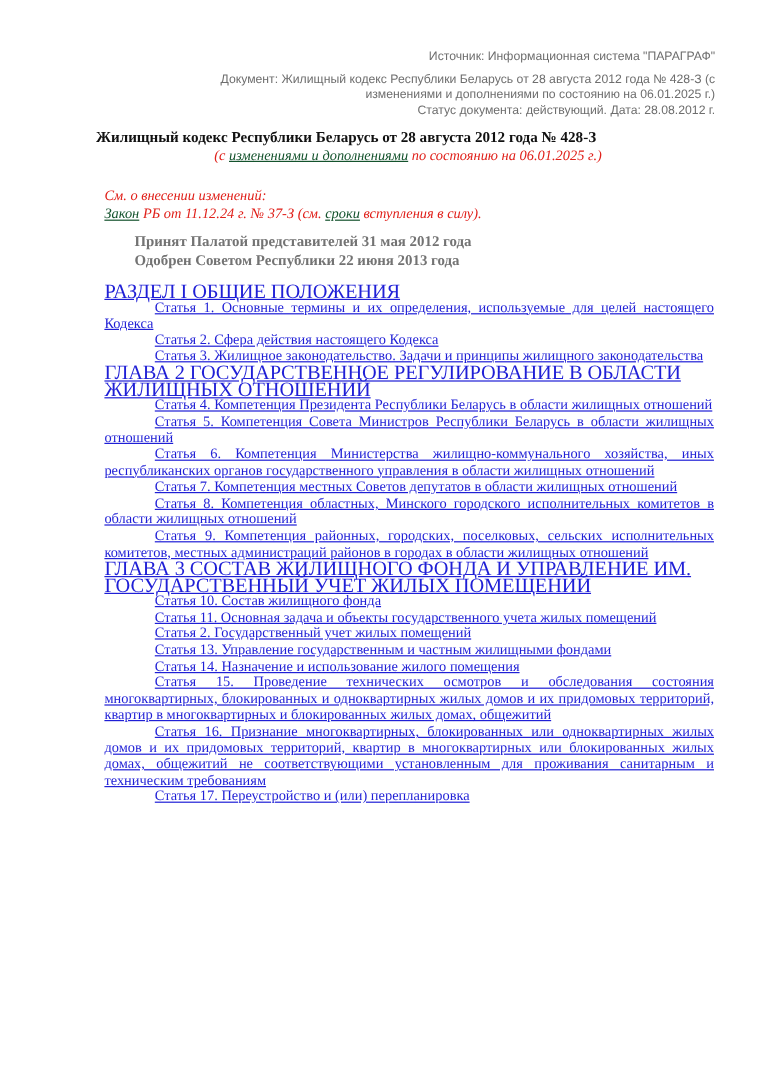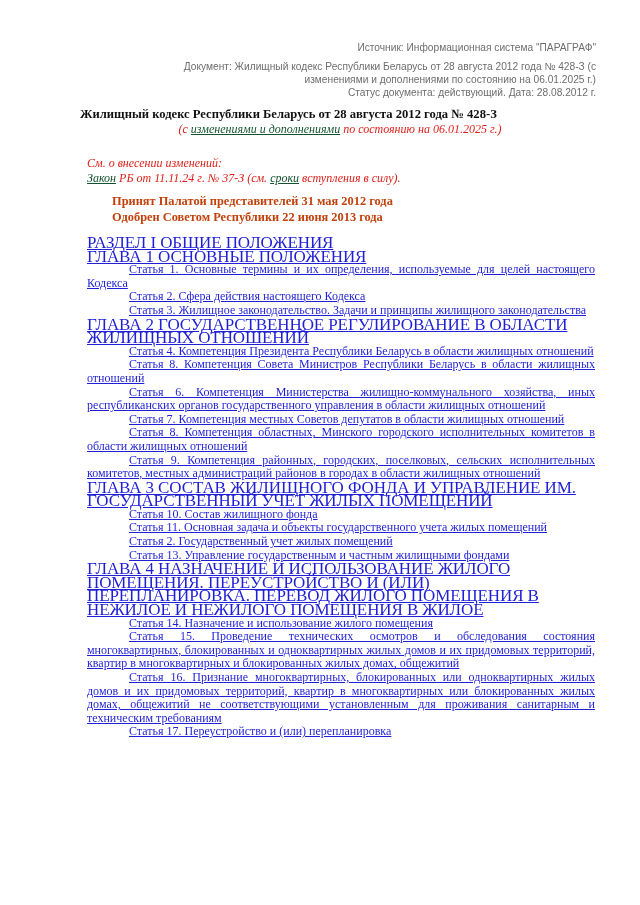--- a/index.html
+++ b/index.html
@@ -6,21 +6,21 @@
   body { width: 640px; height: 905px; position: relative; overflow: hidden; }
   .page { position: absolute; left: 0; top: 0; width: 640px; height: 905px; background: #fff; }
   .meta { position: absolute; right: 44px; text-align: right; font-family: "Liberation Sans", sans-serif; font-size: 10.2px; color: #6e6e6e; line-height: 13px; }
   .meta1 { top: 41px; }
   .meta2 { top: 60px; width: 455px; }
   .meta3 { top: 86px; }
   .title { position: absolute; top: 107px; left: 80px; width: 520px; text-align: left; font-family: "Liberation Serif", serif; font-weight: bold; font-size: 12.6px; color: #111; }
   .subtitle { position: absolute; top: 122px; left: 80px; width: 520px; text-align: center; font-family: "Liberation Serif", serif; font-style: italic; font-size: 12px; color: #e0201a; }
   a.lnk { color: #14532d; text-decoration: underline; }
   .changes { position: absolute; left: 87px; top: 156px; font-family: Liberation Serif, serif; font-style: italic; font-size: 12px; color: #e0201a; line-height: 14.5px; }
-  .adopted { position: absolute; left: 112px; top: 193px; font-family: "Liberation Serif", serif; font-weight: bold; font-size: 12.4px; color: #c2410c; line-height: 16px; }
+  .adopted { position: absolute; left: 112px; top: 193px; font-family: "Liberation Serif", serif; font-weight: bold; font-size: 12.4px; color: #737373; line-height: 16px; }
   .toc { position: absolute; left: 87px; top: 236px; width: 508px; font-family: "Liberation Serif", serif; font-size: 12px; line-height: 13.6px; }
   .toc a { color: #1f1fd6; text-decoration: underline; display: block; }
   .toc .sec { font-size: 17px; letter-spacing: -0.1px; }
   .toc .art { text-align: justify; text-indent: 42px; }
 </style>
 </head>
 <body>
 
 <div class="page">
 
@@ -30,47 +30,45 @@
 
   <div class="title">Жилищный кодекс Республики Беларусь от 28 августа 2012 года № 428-З</div>
 
   <div class="subtitle">
     <span>(с </span><a class="lnk" href="#">изменениями и дополнениями</a><span> по состоянию на 06.01.2025 г.)</span>
   </div>
 
   <div class="changes">
     <div>См. о внесении изменений:</div>
     <div>
-      <a class="lnk" href="#">Закон</a><span> РБ от 11.11.24 г. № 37-З (см. </span><a class="lnk" href="#">сроки</a><span> вступления в силу).</span>
+      <a class="lnk" href="#">Закон</a><span> РБ от 11.12.24 г. № 37-З (см. </span><a class="lnk" href="#">сроки</a><span> вступления в силу).</span>
     </div>
   </div>
 
   <div class="adopted">
     <div>Принят Палатой представителей 31 мая 2012 года</div>
     <div>Одобрен Советом Республики 22 июня 2013 года</div>
   </div>
 
   <div class="toc" id="toc">
       <a href="#" class="sec">РАЗДЕЛ I ОБЩИЕ ПОЛОЖЕНИЯ</a>
-      <a href="#" class="sec">ГЛАВА 1 ОСНОВНЫЕ ПОЛОЖЕНИЯ</a>
       <a href="#" class="art">Статья 1. Основные термины и их определения, используемые для целей настоящего Кодекса</a>
       <a href="#" class="art">Статья 2. Сфера действия настоящего Кодекса</a>
       <a href="#" class="art">Статья 3. Жилищное законодательство. Задачи и принципы жилищного законодательства</a>
       <a href="#" class="sec">ГЛАВА 2 ГОСУДАРСТВЕННОЕ РЕГУЛИРОВАНИЕ В ОБЛАСТИ ЖИЛИЩНЫХ ОТНОШЕНИЙ</a>
       <a href="#" class="art">Статья 4. Компетенция Президента Республики Беларусь в области жилищных отношений</a>
-      <a href="#" class="art">Статья 8. Компетенция Совета Министров Республики Беларусь в области жилищных отношений</a>
+      <a href="#" class="art">Статья 5. Компетенция Совета Министров Республики Беларусь в области жилищных отношений</a>
       <a href="#" class="art">Статья 6. Компетенция Министерства жилищно-коммунального хозяйства, иных республиканских органов государственного управления в области жилищных отношений</a>
       <a href="#" class="art">Статья 7. Компетенция местных Советов депутатов в области жилищных отношений</a>
       <a href="#" class="art">Статья 8. Компетенция областных, Минского городского исполнительных комитетов в области жилищных отношений</a>
       <a href="#" class="art">Статья 9. Компетенция районных, городских, поселковых, сельских исполнительных комитетов, местных администраций районов в городах в области жилищных отношений</a>
       <a href="#" class="sec">ГЛАВА 3 СОСТАВ ЖИЛИЩНОГО ФОНДА И УПРАВЛЕНИЕ ИМ. ГОСУДАРСТВЕННЫЙ УЧЕТ ЖИЛЫХ ПОМЕЩЕНИЙ</a>
       <a href="#" class="art">Статья 10. Состав жилищного фонда</a>
       <a href="#" class="art">Статья 11. Основная задача и объекты государственного учета жилых помещений</a>
       <a href="#" class="art">Статья 2. Государственный учет жилых помещений</a>
       <a href="#" class="art">Статья 13. Управление государственным и частным жилищными фондами</a>
-      <a href="#" class="sec">ГЛАВА 4 НАЗНАЧЕНИЕ И ИСПОЛЬЗОВАНИЕ ЖИЛОГО ПОМЕЩЕНИЯ. ПЕРЕУСТРОЙСТВО И (ИЛИ) ПЕРЕПЛАНИРОВКА. ПЕРЕВОД ЖИЛОГО ПОМЕЩЕНИЯ В НЕЖИЛОЕ И НЕЖИЛОГО ПОМЕЩЕНИЯ В ЖИЛОЕ</a>
       <a href="#" class="art">Статья 14. Назначение и использование жилого помещения</a>
       <a href="#" class="art">Статья 15. Проведение технических осмотров и обследования состояния многоквартирных, блокированных и одноквартирных жилых домов и их придомовых территорий, квартир в многоквартирных и блокированных жилых домах, общежитий</a>
       <a href="#" class="art">Статья 16. Признание многоквартирных, блокированных или одноквартирных жилых домов и их придомовых территорий, квартир в многоквартирных или блокированных жилых домах, общежитий не соответствующими установленным для проживания санитарным и техническим требованиям</a>
       <a href="#" class="art">Статья 17. Переустройство и (или) перепланировка</a>
     </div>
 
 </div>
 
 </body></html>

